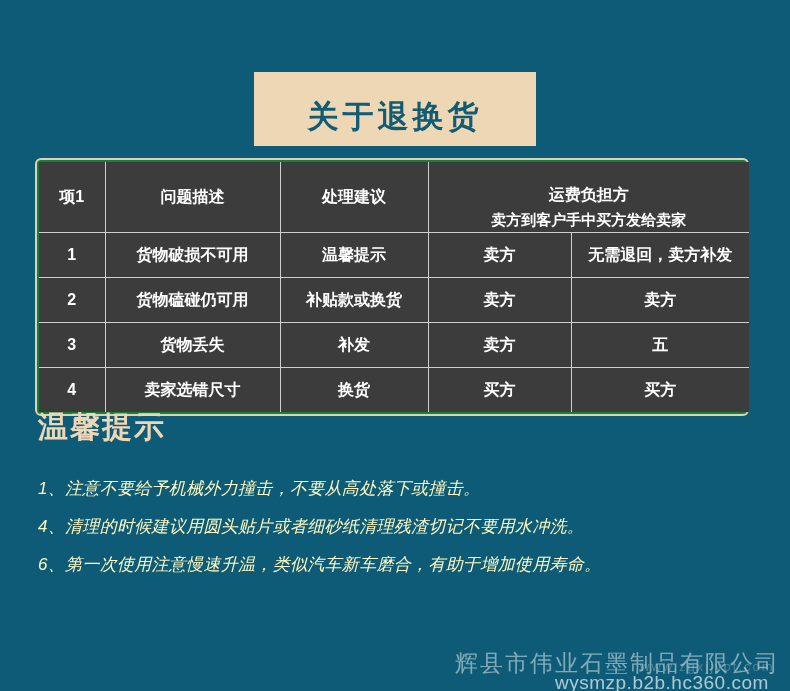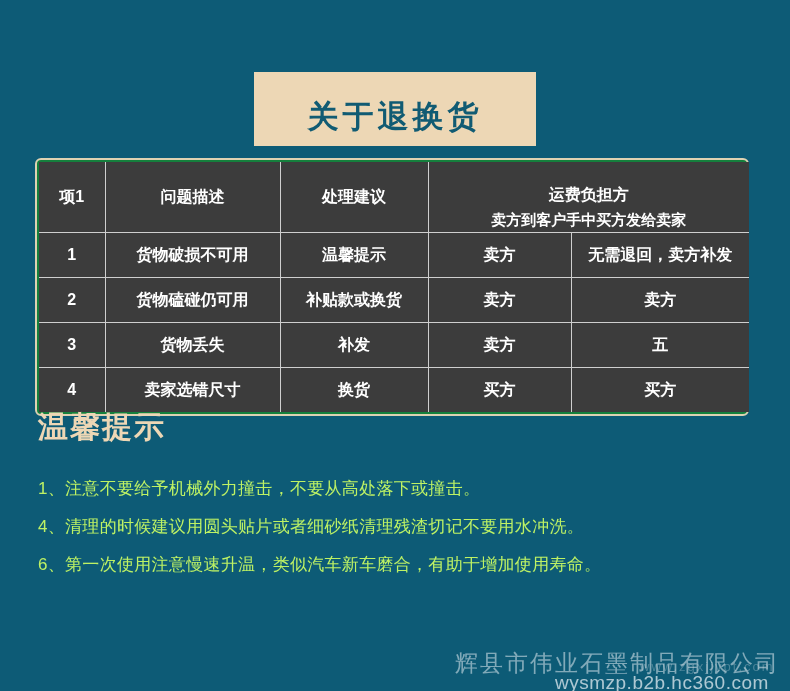--- a/index.html
+++ b/index.html
@@ -111,25 +111,26 @@
     color: #edd7b5;
     letter-spacing: 2px;
   }
   .tips-list {
     position: absolute;
     left: 38px;
     top: 470px;
     width: 730px;
   }
   .tip-line {
-    color: #bef264;
+    color: #fef9c3;
     font-size: 17px;
     line-height: 38px;
     white-space: nowrap;
     letter-spacing: 0.3px;
+    font-style: italic;
   }
 
   
   .wm-company {
     position: absolute;
     left: 455px;
     top: 648px;
     font-size: 23px;
     color: rgba(225, 235, 240, 0.55);
     letter-spacing: 2px;

